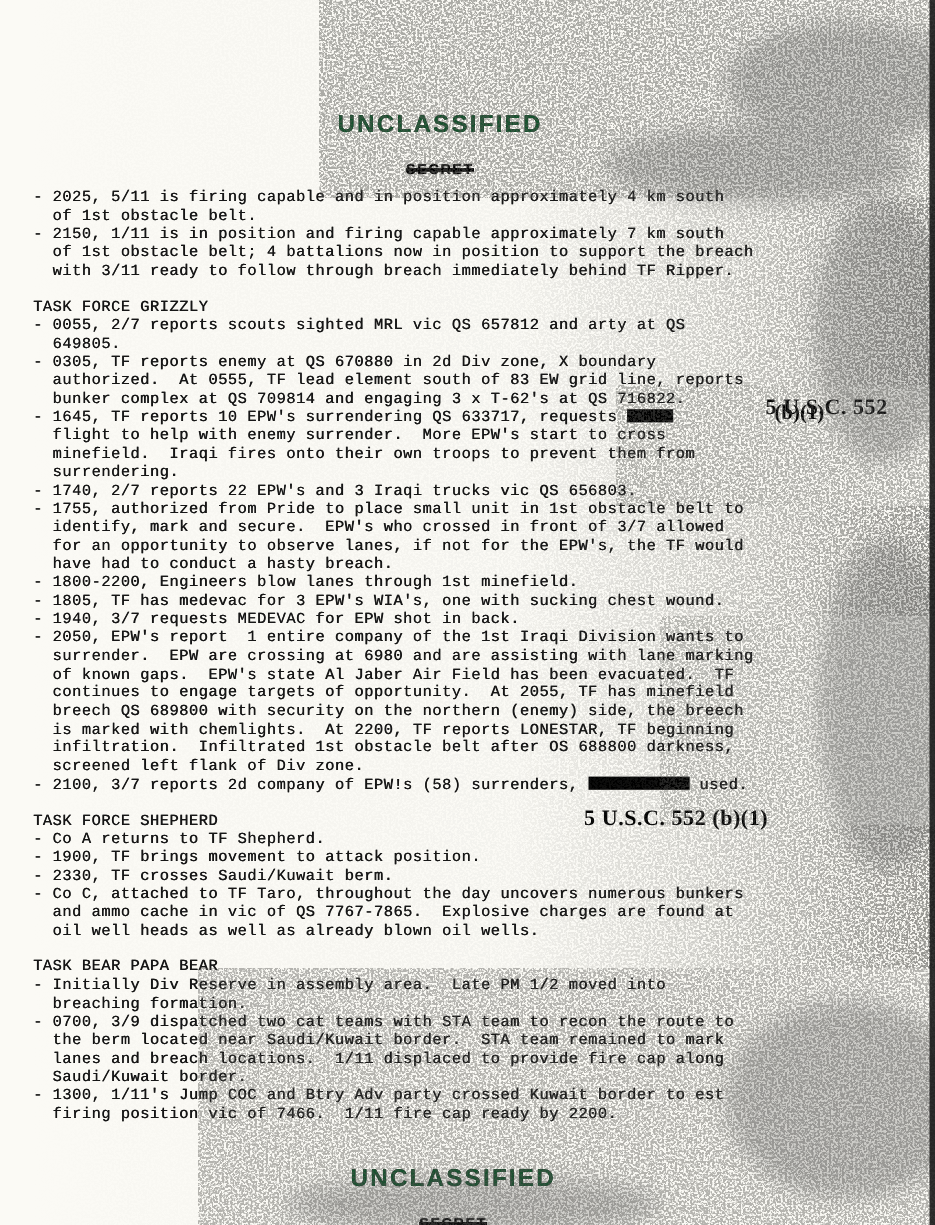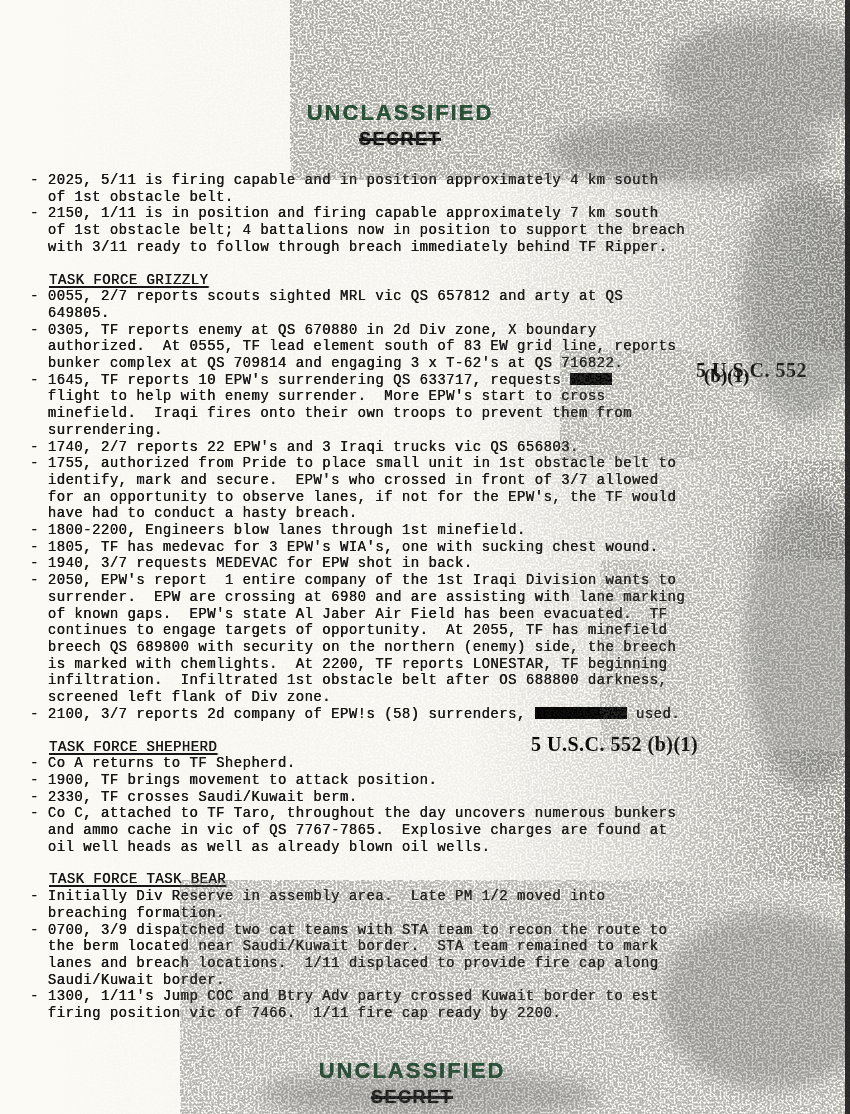--- a/index.html
+++ b/index.html
@@ -18,39 +18,37 @@
   }
   .doc-header { top: 100px; width: 800px; }
   .doc-footer { top: 1058px; width: 824px; }
   .classification {
     font-family: "Liberation Sans", sans-serif;
     font-weight: 700; font-size: 22px; letter-spacing: 2px;
     color: #14532d; text-shadow: 0 0 0.6px #000;
   }
   .struck {
     font-family: "Liberation Sans", sans-serif;
-    font-weight: 700; font-size: 18px; letter-spacing: 1.5px;
-    display: inline-block; margin-top: 3px;
+    font-weight: 700; font-size: 13px; letter-spacing: 1.5px;
+    display: inline-block; margin-top: 20px;
     text-decoration: line-through; text-decoration-thickness: 3px;
     color: #000; text-shadow: 0 0 1.4px rgba(0,0,0,0.85); text-align: center;
   }
 
   
   .doc-body {
     position: absolute; left: 30px; top: 172px; width: 706px;
     font-size: 14px; line-height: 16.7px; letter-spacing: 0.45px;
     white-space: pre-wrap;
     text-shadow: 0.35px 0 0 currentColor;
   }
   .section + .section { margin-top: 16px; }
   .section-title {
-    text-decoration: underline;
     text-underline-offset: 2px;
     text-decoration-thickness: 1.5px;
-    margin-left: 19px;
   }
   .redaction-bar {
     display: inline-block; background: #000;
     height: 12px; vertical-align: -1px;
   }
 
   
   .stamp {
     position: absolute; white-space: nowrap;
     font-family: Liberation Serif, serif;
@@ -90,21 +88,21 @@
   for an opportunity to observe lanes, if not for the EPW's, the TF would
   have had to conduct a hasty breach.</div><div class="bullet-item">- 1800-2200, Engineers blow lanes through 1st minefield.</div><div class="bullet-item">- 1805, TF has medevac for 3 EPW's WIA's, one with sucking chest wound.</div><div class="bullet-item">- 1940, 3/7 requests MEDEVAC for EPW shot in back.</div><div class="bullet-item">- 2050, EPW's report  1 entire company of the 1st Iraqi Division wants to
   surrender.  EPW are crossing at 6980 and are assisting with lane marking
   of known gaps.  EPW's state Al Jaber Air Field has been evacuated.  TF
   continues to engage targets of opportunity.  At 2055, TF has minefield
   breech QS 689800 with security on the northern (enemy) side, the breech
   is marked with chemlights.  At 2200, TF reports LONESTAR, TF beginning
   infiltration.  Infiltrated 1st obstacle belt after OS 688800 darkness,
   screened left flank of Div zone.</div><div class="bullet-item">- 2100, 3/7 reports 2d company of EPW!s (58) surrenders, <span class="redaction-bar" style="width: 11ch;"></span> used.</div></section><section class="section"><div class="section-title">TASK FORCE SHEPHERD</div><div class="bullet-item">- Co A returns to TF Shepherd.</div><div class="bullet-item">- 1900, TF brings movement to attack position.</div><div class="bullet-item">- 2330, TF crosses Saudi/Kuwait berm.</div><div class="bullet-item">- Co C, attached to TF Taro, throughout the day uncovers numerous bunkers
   and ammo cache in vic of QS 7767-7865.  Explosive charges are found at
-  oil well heads as well as already blown oil wells.</div></section><section class="section"><div class="section-title">TASK FORCE TASK BEAR</div><div class="bullet-item">- Initially Div Reserve in assembly area.  Late PM 1/2 moved into
+  oil well heads as well as already blown oil wells.</div></section><section class="section"><div class="section-title">TASK BEAR PAPA BEAR</div><div class="bullet-item">- Initially Div Reserve in assembly area.  Late PM 1/2 moved into
   breaching formation.</div><div class="bullet-item">- 0700, 3/9 dispatched two cat teams with STA team to recon the route to
   the berm located near Saudi/Kuwait border.  STA team remained to mark
   lanes and breach locations.  1/11 displaced to provide fire cap along
   Saudi/Kuwait border.</div><div class="bullet-item">- 1300, 1/11's Jump COC and Btry Adv party crossed Kuwait border to est
   firing position vic of 7466.  1/11 fire cap ready by 2200.</div></section></main>
 
 <div class="stamp stamp-1">5 U.S.C. 552</div>
 <div class="stamp stamp-2">(b)(1)</div>
 <div class="stamp stamp-3">5 U.S.C. 552 (b)(1)</div>
 

